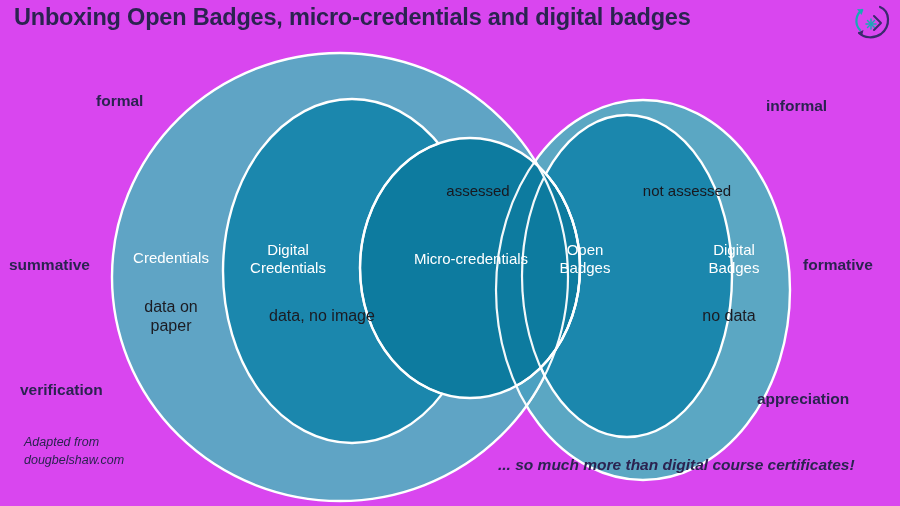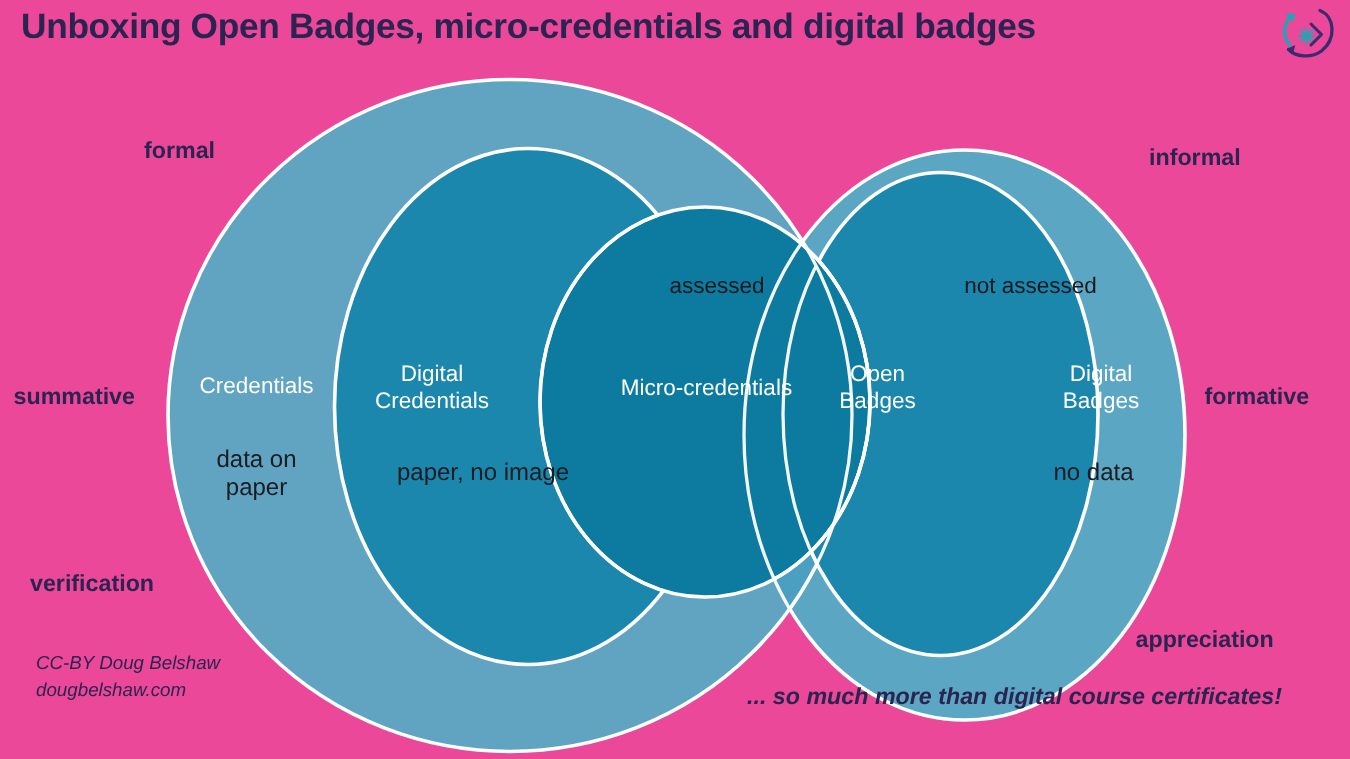--- a/index.html
+++ b/index.html
@@ -6,21 +6,21 @@
   html, body {
     margin: 0; padding: 0;
     width: 900px; height: 506px;
     background: #ffffff;
     font-family: "Liberation Sans", sans-serif;
     overflow: hidden;
   }
   #slide {
     position: relative;
     width: 900px; height: 506px;
-    background: #ec4899;
+    background: #d946ef;
   }
 
   
   #title {
     position: absolute;
     left: 14px; top: 4px;
     width: 830px;
     font-size: 23.5px;
     font-weight: bold;
     color: #2b2350;
@@ -162,21 +162,21 @@
   <div class="lbl corner" style="left:96px; top:92px;">formal</div>
 
   <div class="lbl corner" style="left:766px; top:97px;">informal</div>
 
   <div class="lbl corner" style="left:9px; top:256px;">summative</div>
 
   <div class="lbl corner" style="left:803px; top:256px;">formative</div>
 
   <div class="lbl corner" style="left:20px; top:381px;text-align:right;">verification</div>
 
-  <div class="lbl corner" style="left:757px; top:390px;margin-top:28px;">appreciation</div>
+  <div class="lbl corner" style="left:757px; top:390px;">appreciation</div>
 
   <div class="lbl setname" style="left:125px; top:249px; width:92px;">Credentials</div>
 
   <div class="lbl setname" style="left:240px; top:241px; width:96px;">
     <div>Digital</div>
     <div>Credentials</div>
   </div>
 
   <div class="lbl setname" style="left:376px; top:250px; width:190px;">Micro-credentials</div>
 
@@ -192,25 +192,25 @@
 
   <div class="lbl assess" style="left:396px; top:182px; width:164px;">assessed</div>
 
   <div class="lbl assess" style="left:605px; top:182px; width:164px;">not assessed</div>
 
   <div class="lbl setdesc" style="left:122px; top:298px; width:98px;">
     <div>data on</div>
     <div>paper</div>
   </div>
 
-  <div class="lbl setdesc" style="left:229px; top:307px; width:186px;">paper, no image</div>
+  <div class="lbl setdesc" style="left:229px; top:307px; width:186px;">data, no image</div>
 
 
   <div class="lbl setdesc" style="left:674px; top:307px; width:110px;">no data</div>
 
   <div id="credit">
-    <div>CC-BY  Doug Belshaw</div>
+    <div>Adapted from</div>
     <div>dougbelshaw.com</div>
   </div>
 
   <div id="tagline">... so much more than digital course certificates!</div>
 
 </div>
 
 </body></html>

